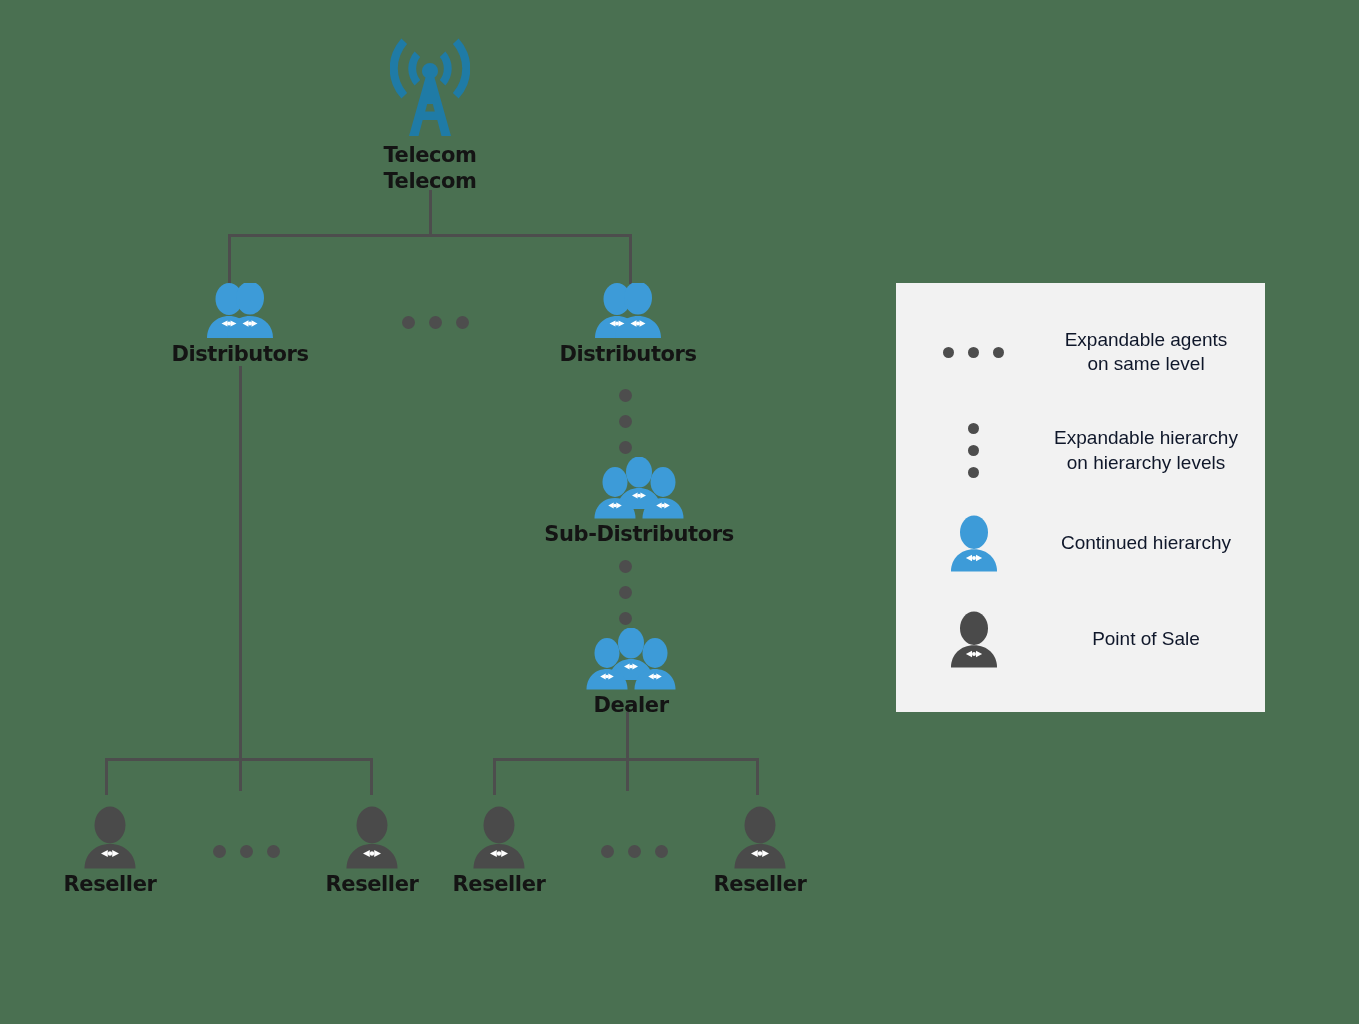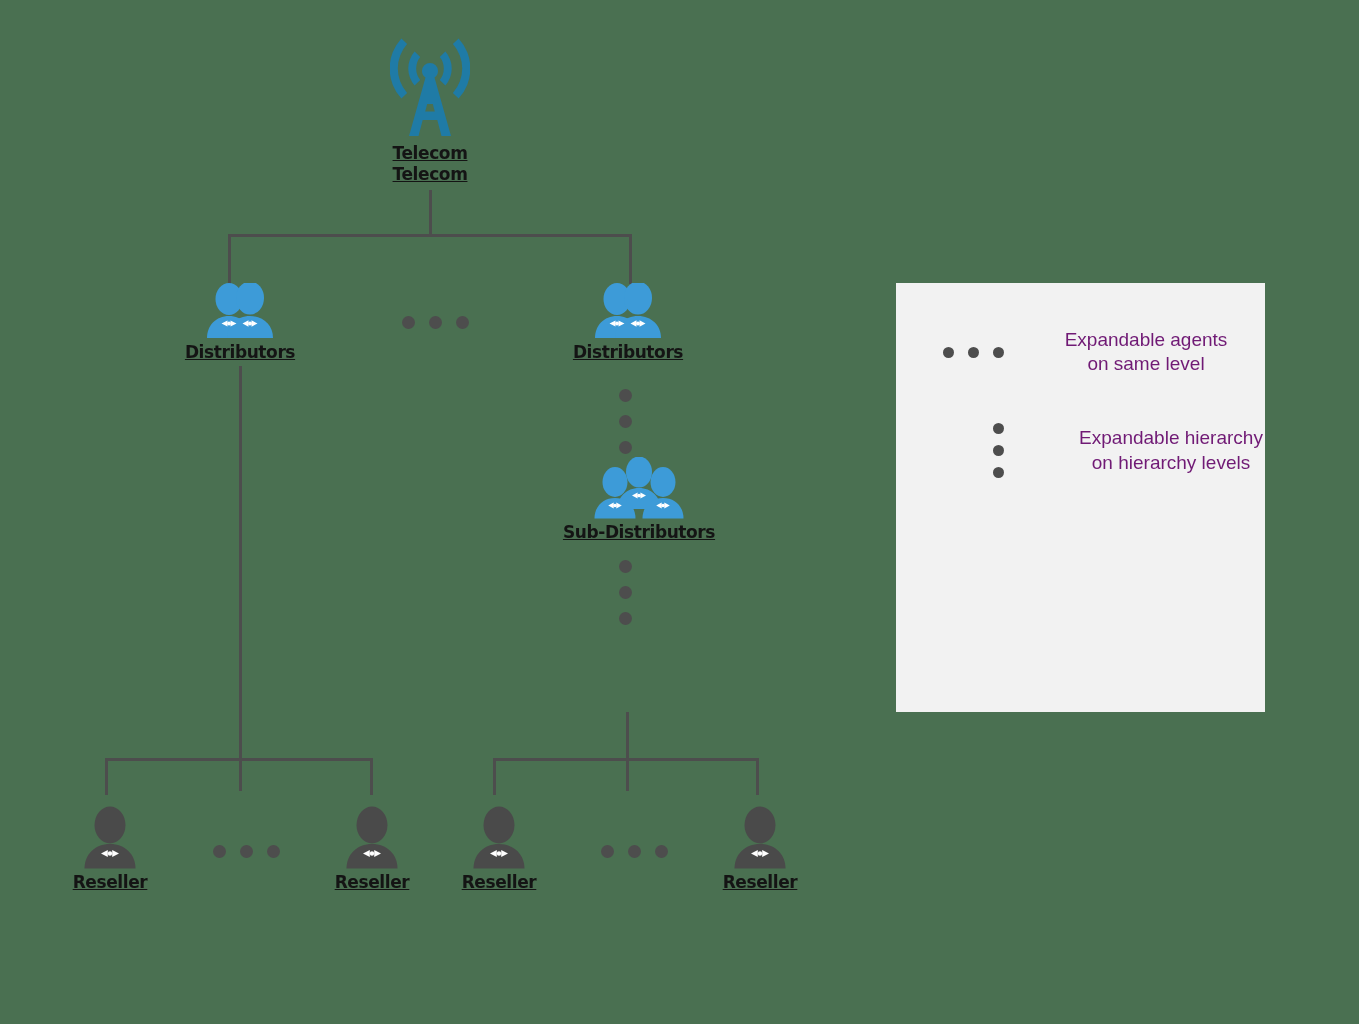--- a/index.html
+++ b/index.html
@@ -22,29 +22,28 @@
   }
   .node {
     position: absolute;
     display: flex;
     flex-direction: column;
     align-items: center;
     z-index: 3;
   }
   .node-label {
     font-family: "DejaVu Sans", sans-serif;
-    font-size: 17px;
+    font-size: 21px;
     font-weight: 700;
     color: #141414;
     letter-spacing: -0.4px;
     text-align: center;
     line-height: 1.22;
     white-space: nowrap;
     margin-top: 3px;
-    text-decoration: underline;
   }
   .node-icon { display: block; }
 
   
   .line {
     position: absolute;
     background: #4d4d4d;
     z-index: 1;
   }
   .vline { width: 3px; }
@@ -98,21 +97,21 @@
   .legend-mark {
     width: 155px;
     display: flex;
     justify-content: center;
     align-items: center;
     flex: none;
   }
   .legend-text {
     font-family: "Liberation Sans", sans-serif;
     font-size: 19px;
-    color: #701a75;
+    color: #0f172a;
     line-height: 1.28;
     text-align: center;
     flex: 1;
     padding-right: 24px;
   }
 </style>
 </head>
 <body>
 
 <div id="canvas">
@@ -212,20 +211,41 @@
         <circle cx="46" cy="38.5" r="1.85"></circle>
         <path d="M15.2 48.5 l5.5 -2.9 v5.8 z M28.8 48.5 l-5.5 -2.9 v5.8 z"></path>
         <circle cx="22" cy="48.5" r="1.8"></circle>
         <path d="M63.2 48.5 l5.5 -2.9 v5.8 z M76.8 48.5 l-5.5 -2.9 v5.8 z"></path>
         <circle cx="70" cy="48.5" r="1.8"></circle>
       </g>
     </svg>
     <div class="node-label">Sub-Distributors</div>
   </div>
 
+  <div class="node" style="left:556px; top:628px; width:150px;">
+    <svg class="node-icon" width="92" height="62" viewBox="0 0 92 62">
+      <g fill="#3d9bd8">
+        <ellipse cx="46" cy="15" rx="13" ry="15.5"></ellipse>
+        <path d="M46 31 c-12.5 0 -21.5 9 -21.5 21 h43 c0 -12 -9 -21 -21.5 -21 z"></path>
+        <ellipse cx="22" cy="25" rx="12.5" ry="15"></ellipse>
+        <path d="M22 41 c-12 0 -20.5 8.5 -20.5 20.5 h41 c0 -12 -8.5 -20.5 -20.5 -20.5 z"></path>
+        <ellipse cx="70" cy="25" rx="12.5" ry="15"></ellipse>
+        <path d="M70 41 c-12 0 -20.5 8.5 -20.5 20.5 h41 c0 -12 -8.5 -20.5 -20.5 -20.5 z"></path>
+      </g>
+      <g fill="#ffffff">
+        <path d="M39 38.5 l5.6 -2.9 v5.8 z M53 38.5 l-5.6 -2.9 v5.8 z"></path>
+        <circle cx="46" cy="38.5" r="1.85"></circle>
+        <path d="M15.2 48.5 l5.5 -2.9 v5.8 z M28.8 48.5 l-5.5 -2.9 v5.8 z"></path>
+        <circle cx="22" cy="48.5" r="1.8"></circle>
+        <path d="M63.2 48.5 l5.5 -2.9 v5.8 z M76.8 48.5 l-5.5 -2.9 v5.8 z"></path>
+        <circle cx="70" cy="48.5" r="1.8"></circle>
+      </g>
+    </svg>
+    <div class="node-label">Dealer</div>
+  </div>
 
   <div class="node" style="left:62px; top:806px; width:96px;">
     <svg class="node-icon" width="62" height="63" viewBox="0 0 62 63">
       <g fill="#4a4a4a">
         <ellipse cx="31" cy="19" rx="15.5" ry="18.5"></ellipse>
         <path d="M31 38 c-15 0 -25.5 10.5 -25.5 24.5 h51 c0 -14 -10.5 -24.5 -25.5 -24.5 z"></path>
       </g>
       <g fill="#ffffff">
         <path d="M22 47.5 l6.8 -3.6 v7.2 z M40 47.5 l-6.8 -3.6 v7.2 z"></path>
         <circle cx="31" cy="47.5" r="2.2"></circle>
@@ -314,29 +334,59 @@
           <span class="dot-sm"></span>
           <span class="dot-sm"></span>
           <span class="dot-sm"></span>
         </div>
       </div>
       <div class="legend-text">
         <span>Expandable agents</span><br><span>on same level</span>
       </div>
     </div>
 
-    <div class="legend-row" style="top:140px;padding-left:25px;">
+    <div class="legend-row" style="top:140px;">
       <div class="legend-mark">
         <div class="dots-v" style="position:relative; left:0; top:0; gap:11px;">
           <span class="dot-sm"></span>
           <span class="dot-sm"></span>
           <span class="dot-sm"></span>
         </div>
       </div>
       <div class="legend-text">
         <span>Expandable hierarchy</span><br><span>on hierarchy levels</span>
       </div>
     </div>
 
-
+    <div class="legend-row" style="top:232px;">
+      <div class="legend-mark">
+        <svg width="56" height="57" viewBox="0 0 62 63">
+          <g fill="#3d9bd8">
+            <ellipse cx="31" cy="19" rx="15.5" ry="18.5"></ellipse>
+            <path d="M31 38 c-15 0 -25.5 10.5 -25.5 24.5 h51 c0 -14 -10.5 -24.5 -25.5 -24.5 z"></path>
+          </g>
+          <g fill="#ffffff">
+            <path d="M22 47.5 l6.8 -3.6 v7.2 z M40 47.5 l-6.8 -3.6 v7.2 z"></path>
+            <circle cx="31" cy="47.5" r="2.2"></circle>
+          </g>
+        </svg>
+      </div>
+      <div class="legend-text">Continued hierarchy</div>
+    </div>
+
+    <div class="legend-row" style="top:328px;">
+      <div class="legend-mark">
+        <svg width="56" height="57" viewBox="0 0 62 63">
+          <g fill="#4a4a4a">
+            <ellipse cx="31" cy="19" rx="15.5" ry="18.5"></ellipse>
+            <path d="M31 38 c-15 0 -25.5 10.5 -25.5 24.5 h51 c0 -14 -10.5 -24.5 -25.5 -24.5 z"></path>
+          </g>
+          <g fill="#ffffff">
+            <path d="M22 47.5 l6.8 -3.6 v7.2 z M40 47.5 l-6.8 -3.6 v7.2 z"></path>
+            <circle cx="31" cy="47.5" r="2.2"></circle>
+          </g>
+        </svg>
+      </div>
+      <div class="legend-text">Point of Sale</div>
+    </div>
 
   </div>
 </div>
 
 </body></html>

